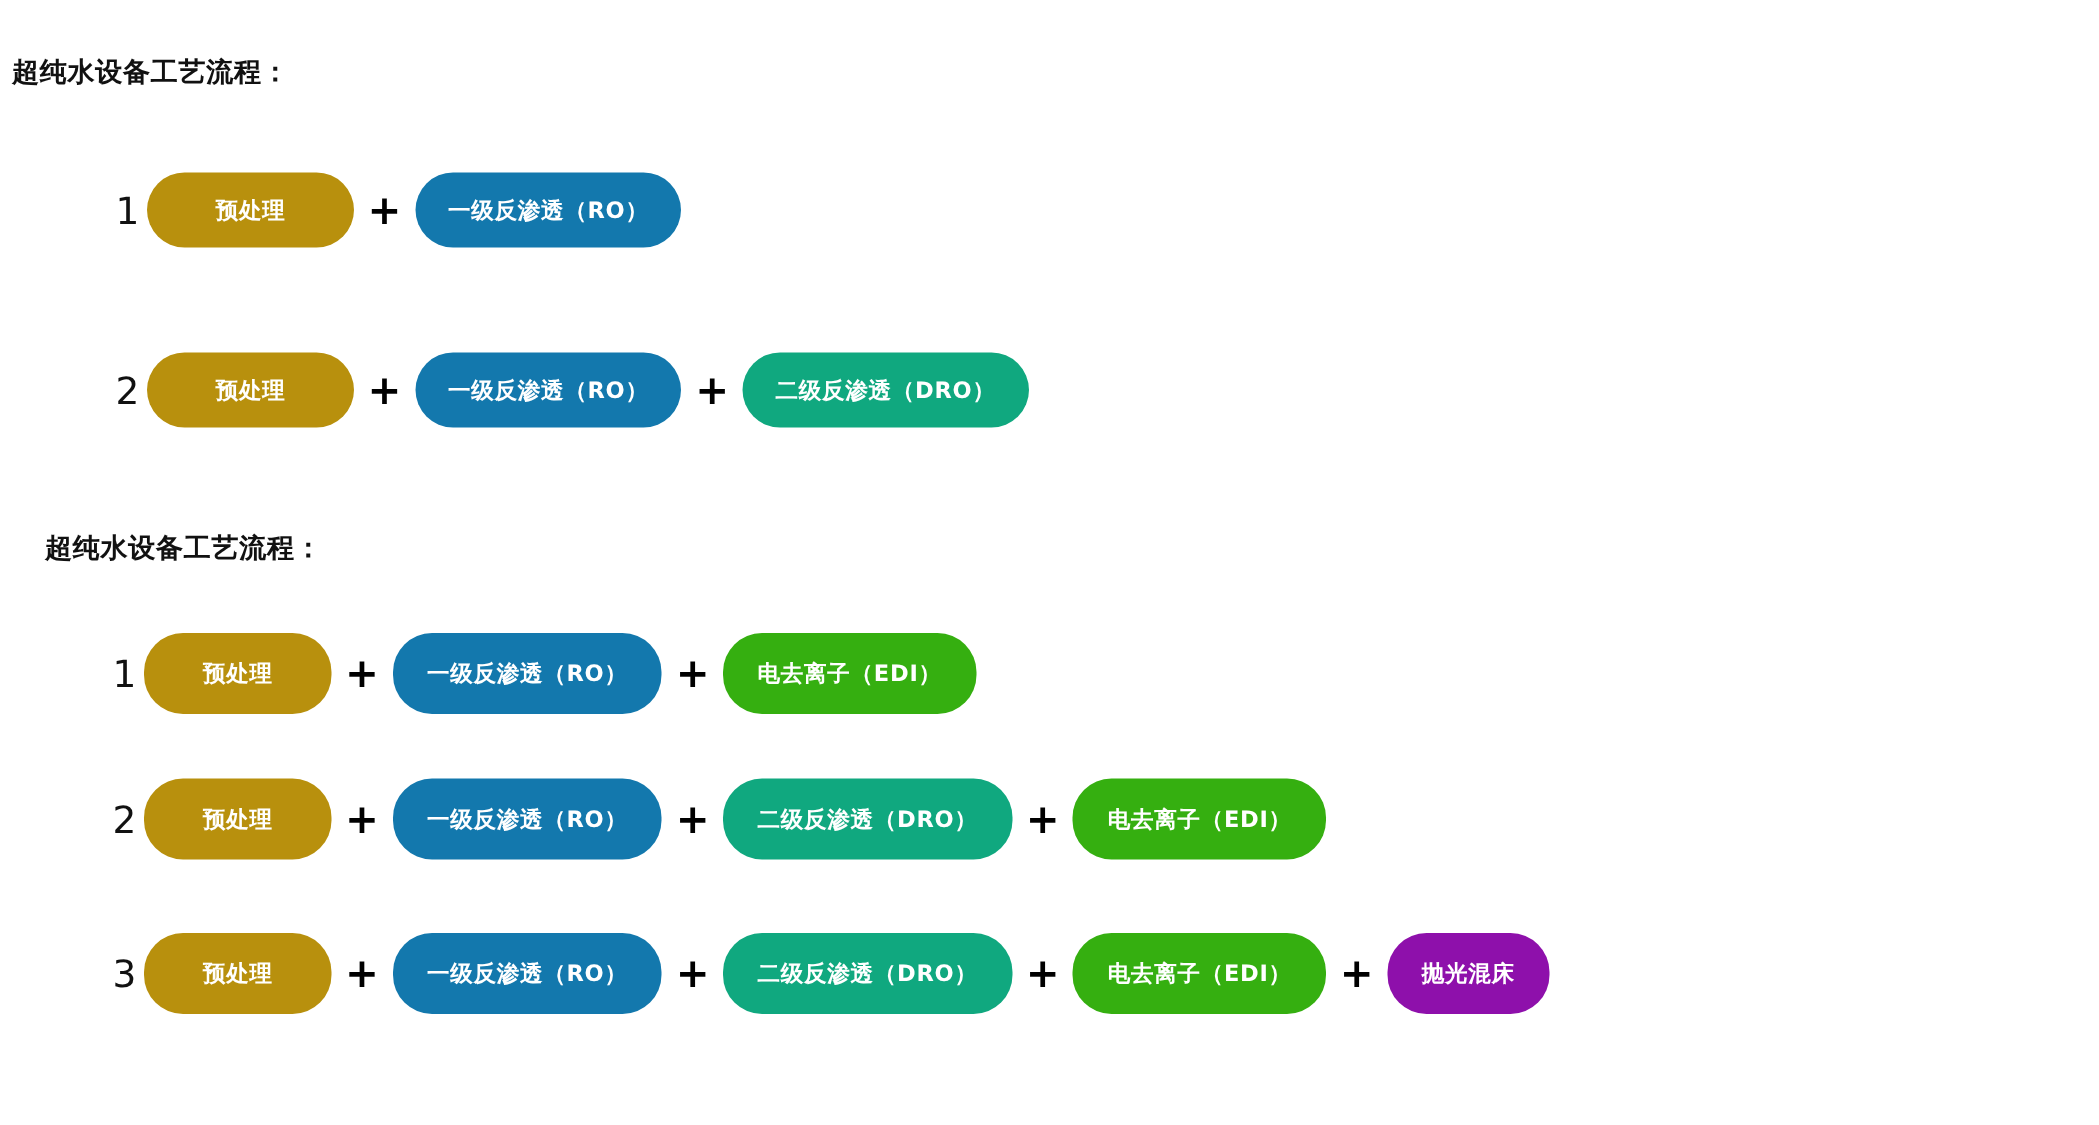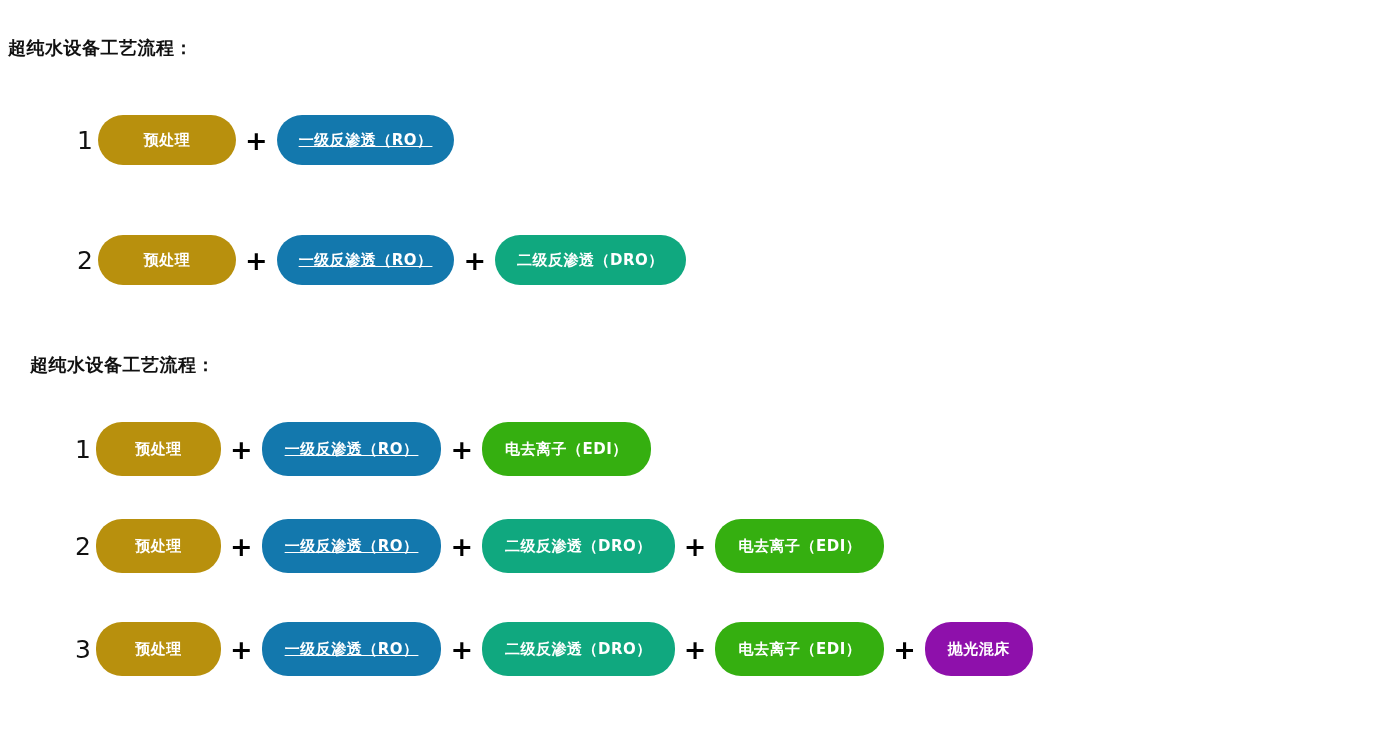--- a/index.html
+++ b/index.html
@@ -97,21 +97,21 @@
   #section-b .badge {
     height: 54px;
     border-radius: 26px;
     font-size: 15px;
     padding: 0 23px;
   }
   #section-b .badge.w-pre { width: 125px; padding: 0; }
 
   
   .c-gold   { background: #b8900d; }
-  .c-blue   { background: #1378ad; text-decoration: underline; }
+  .c-blue   { background: #1378ad; }
   .c-teal   { background: #10a87f; }
   .c-green  { background: #35af10; }
   .c-purple { background: #8e10ab; }
 
   
   #row-a1 { left: 72px; top: 115px; }
   #row-a2 { left: 72px; top: 235px; }
 
   
   #row-b1 { left: 70px; top: 422px; }

